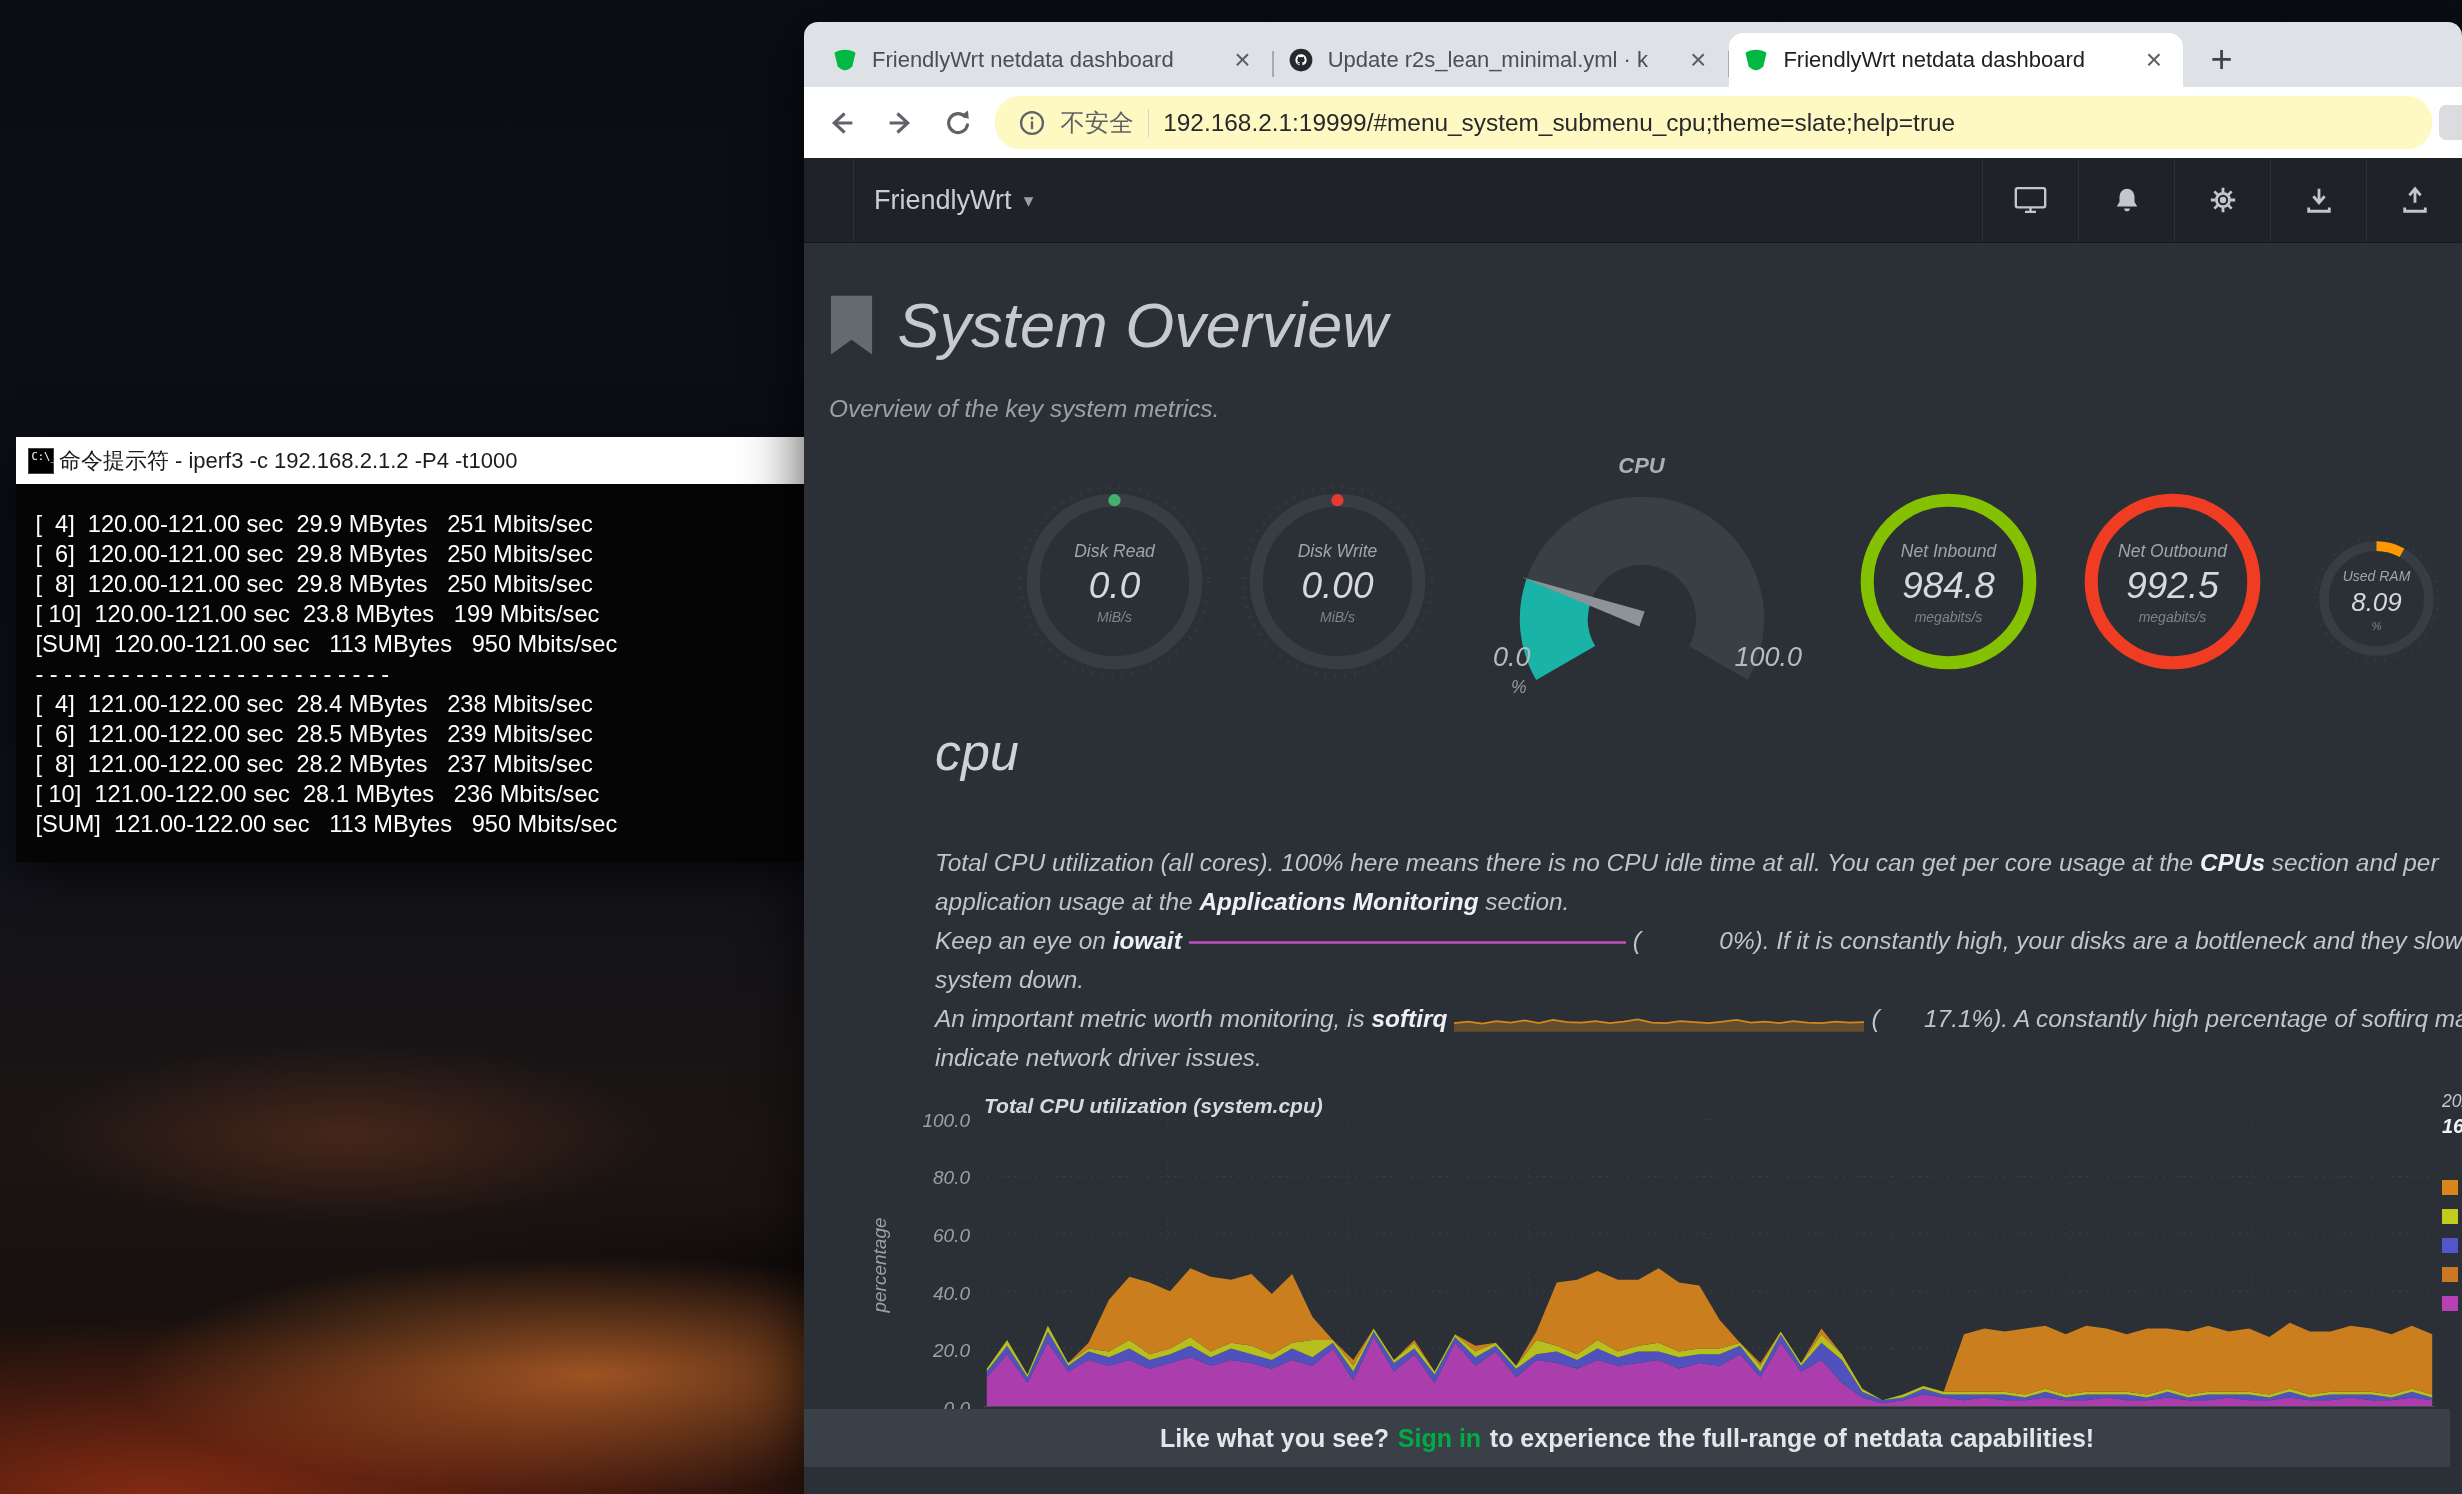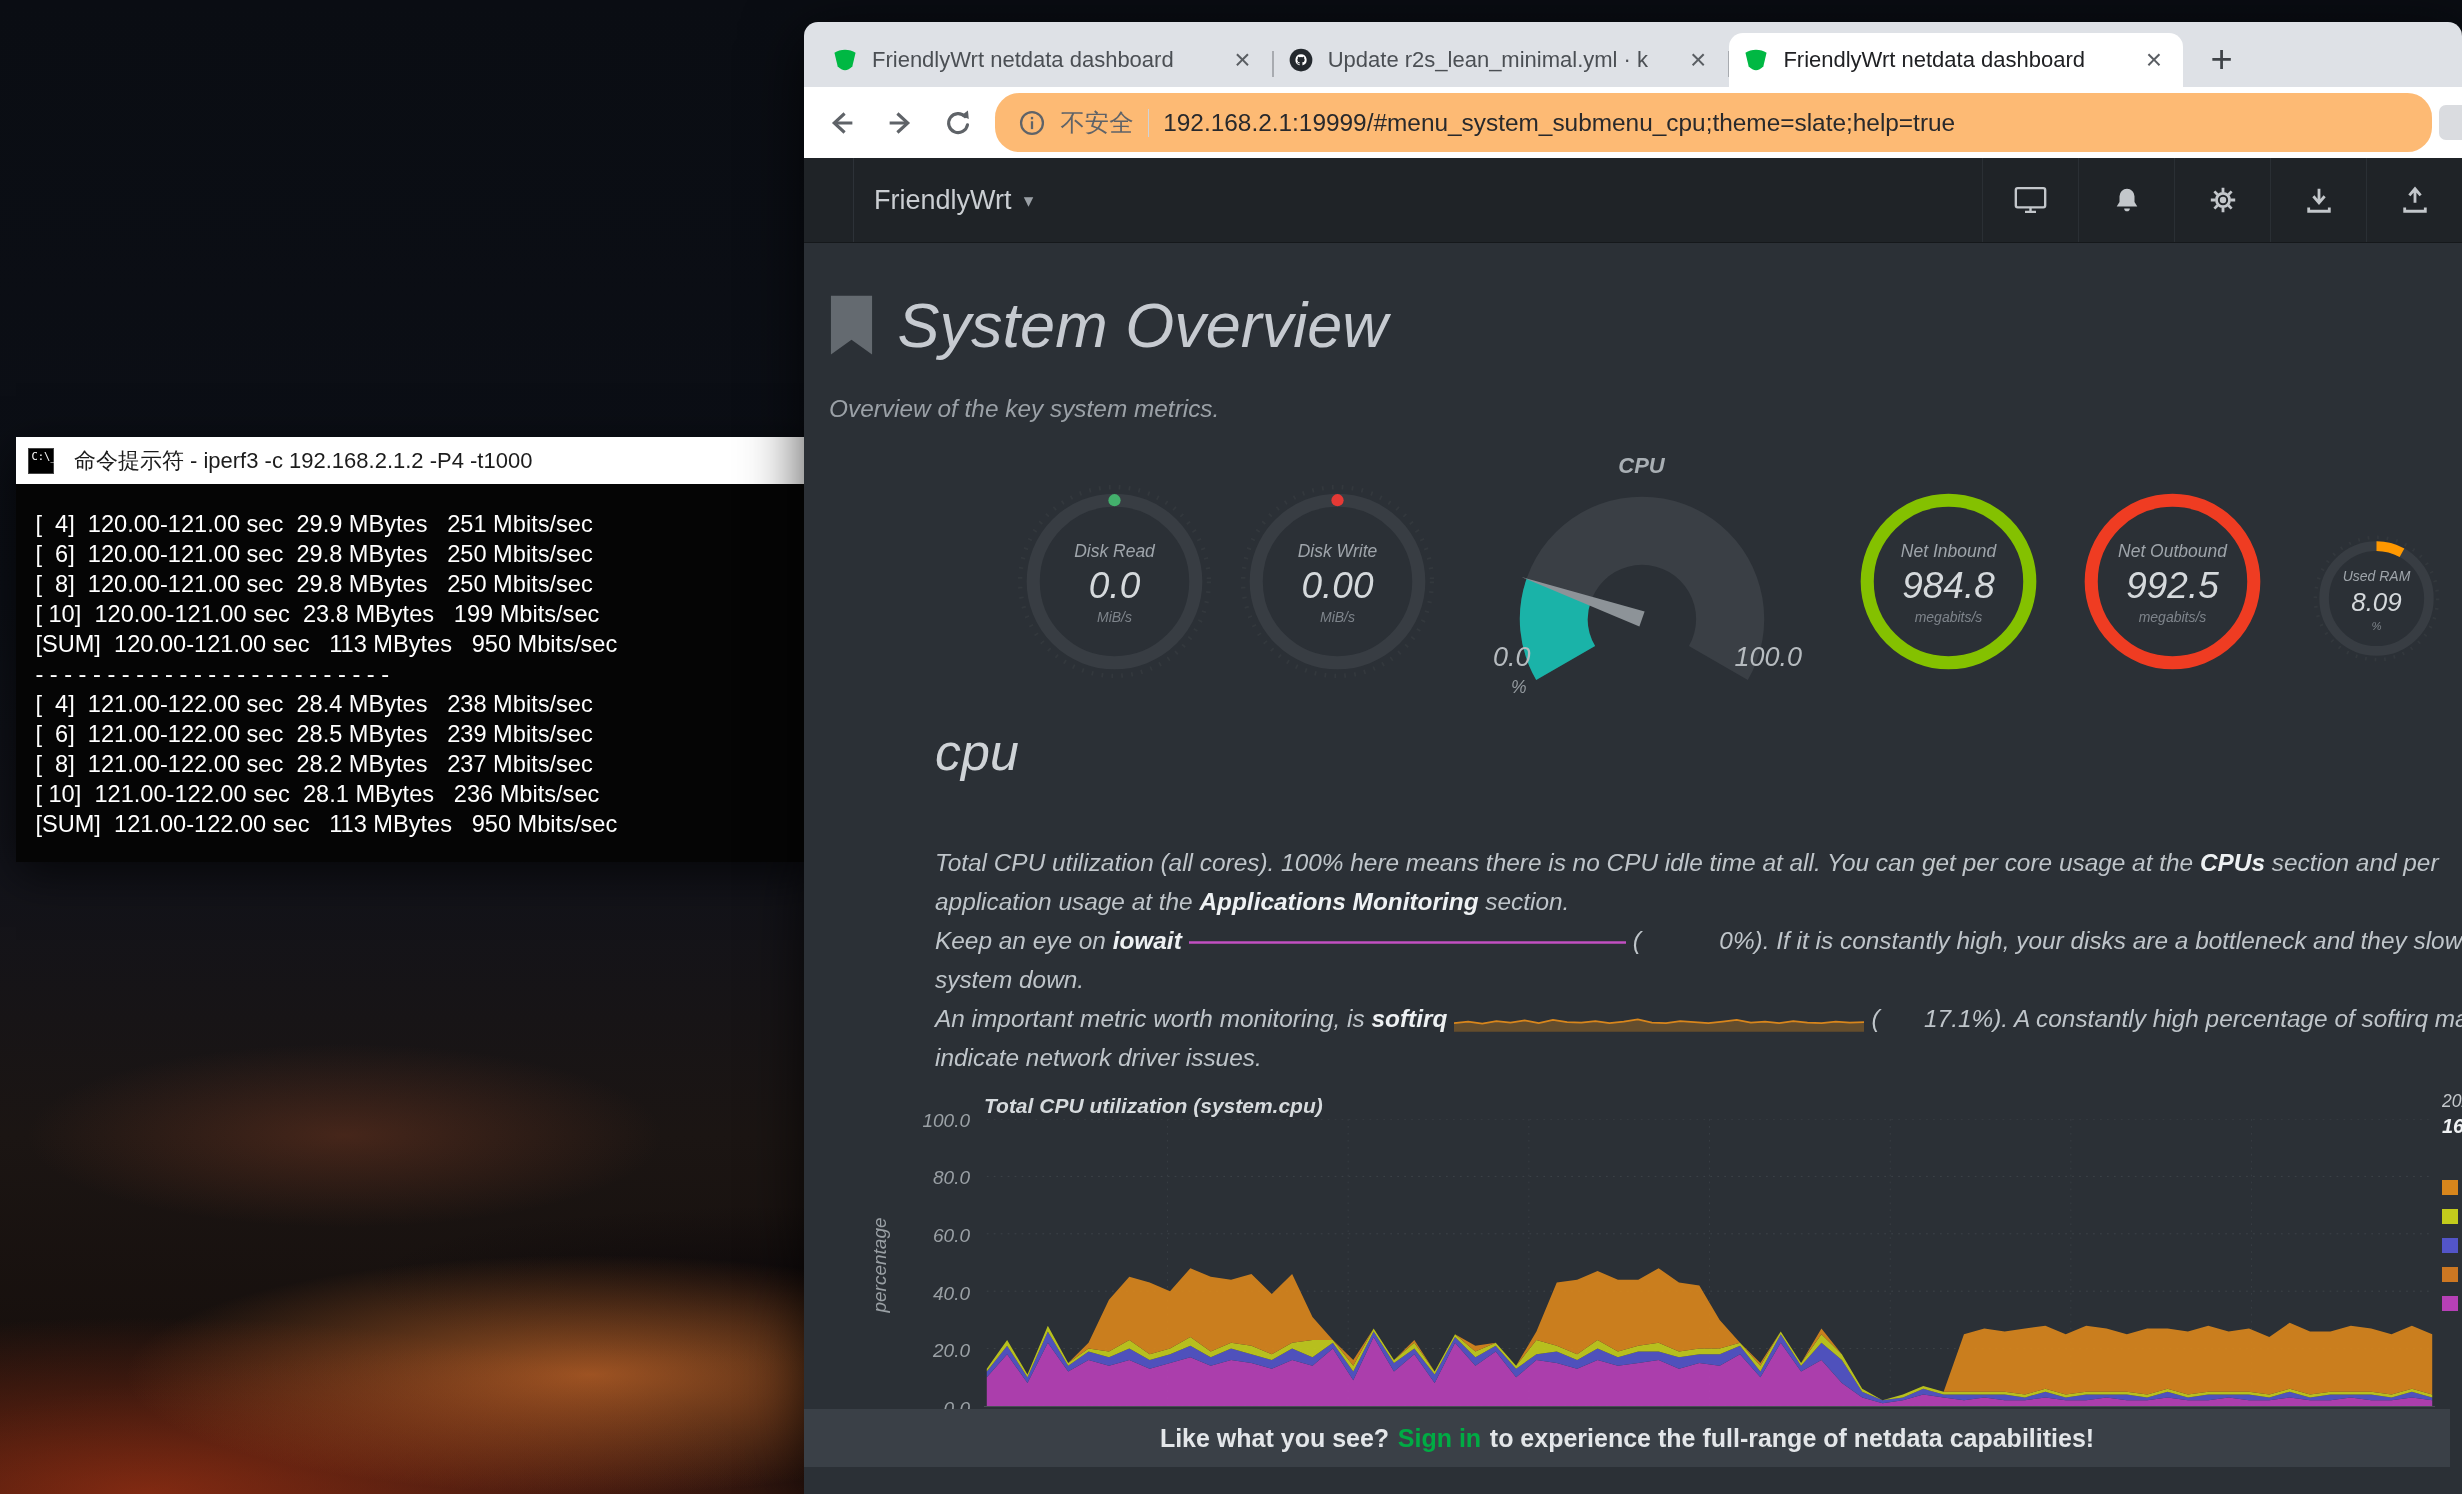--- a/index.html
+++ b/index.html
@@ -19,21 +19,21 @@
       radial-gradient(ellipse 611px 114px at 32% 86%, rgba(12,8,10,.8), transparent 70%),
       radial-gradient(ellipse 1310px 454px at 25% 114%, rgba(95,38,24,.85), transparent 80%),
       linear-gradient(180deg,#0a0d13 0%, #0c0f16 40%, #12131a 58%, #1b1513 76%, #140c09 100%);
   }
 
   
   .terminal {
     position:absolute; left:15.7px; top:437px; width:799px; height:425px; z-index:5;
     box-shadow:0 12.2px 44px rgba(0,0,0,.65);
   }
-  .term-titlebar { height:47px; background:#ffffff; display:flex; align-items:center; padding:0 12.2px; gap:20px; }
+  .term-titlebar { height:47px; background:#ffffff; display:flex; align-items:center; padding:0 12.2px; gap:5px; }
   .cmd-icon {
     width:26px; height:26px; background:#000; color:#fff; flex:0 0 auto;
     font-family:"DejaVu Sans Mono", monospace; font-size:10.5px; line-height:12.2px;
     display:flex; align-items:flex-start; padding:1.7px 0 0 2.6px; border:0.9px solid #444;
   }
   .term-title { font-size:22px; color:#1c1c1c; white-space:nowrap; overflow:hidden; }
   .term-body { height:378px; background:#050505; padding:21px 7px 0 15.7px; overflow:hidden; }
   .term-body pre {
     margin:4px; font-family:Liberation Sans, sans-serif; font-size:23.6px; line-height:30px; color:#ffffff;
   }
@@ -61,21 +61,21 @@
   }
   .newtab {
     width:45px; height:45px; border-radius:50%; margin-left:15.7px; align-self:center;
     display:flex; align-items:center; justify-content:center; font-size:38px; color:#3f4348;
   }
 
   
   .toolbar { height:71px; background:#ffffff; display:flex; align-items:center; padding:0 12.2px; gap:7px; flex:0 0 auto; position:relative; }
   .nav-btn { width:51px; height:51px; border-radius:50%; display:flex; align-items:center; justify-content:center; flex:0 0 auto; }
   .omnibox {
-    flex:1; height:59px; background:#fdba74; border-radius:24.4px; display:flex; align-items:center;
+    flex:1; height:53px; background:#fef9c3; border-radius:24.4px; display:flex; align-items:center;
     padding:0 23px; gap:14px; font-size:24.4px; min-width:0; margin-left:5.2px;
   }
   .security-label { color:#5f6368; flex:0 0 auto; }
   .omni-divider { width:1.7px; height:28px; background:#d0d3d8; flex:0 0 auto; }
   .url-text { color:#28292c; white-space:nowrap; overflow:hidden; }
   .edge-icon { width:23px; height:35px; background:#dadce0; border-radius:7px 0 0 7px; margin-right:-12.2px; flex:0 0 auto; }
 
   
   .page { flex:1; background:#2b3036; position:relative; overflow:hidden; color:#c8c8c8; }
 

